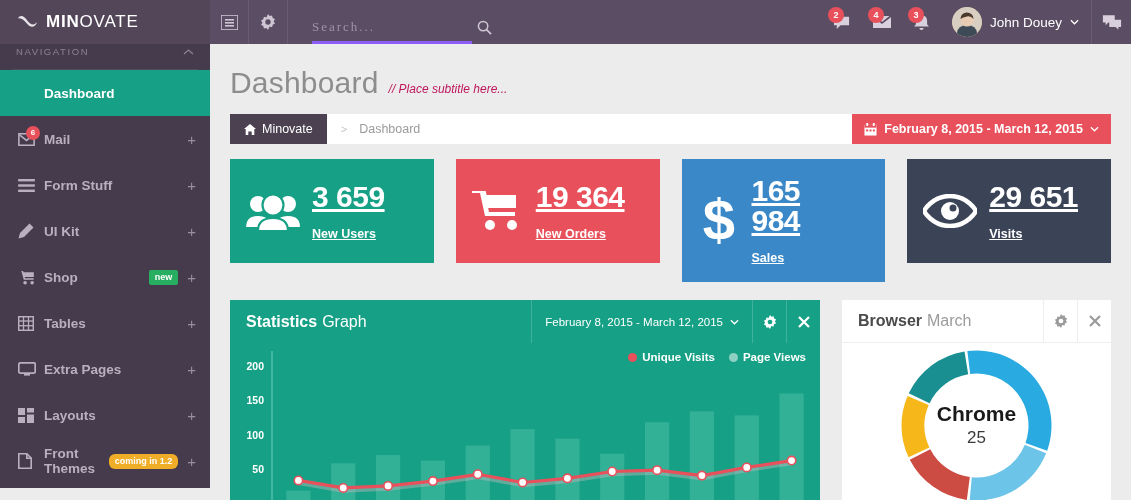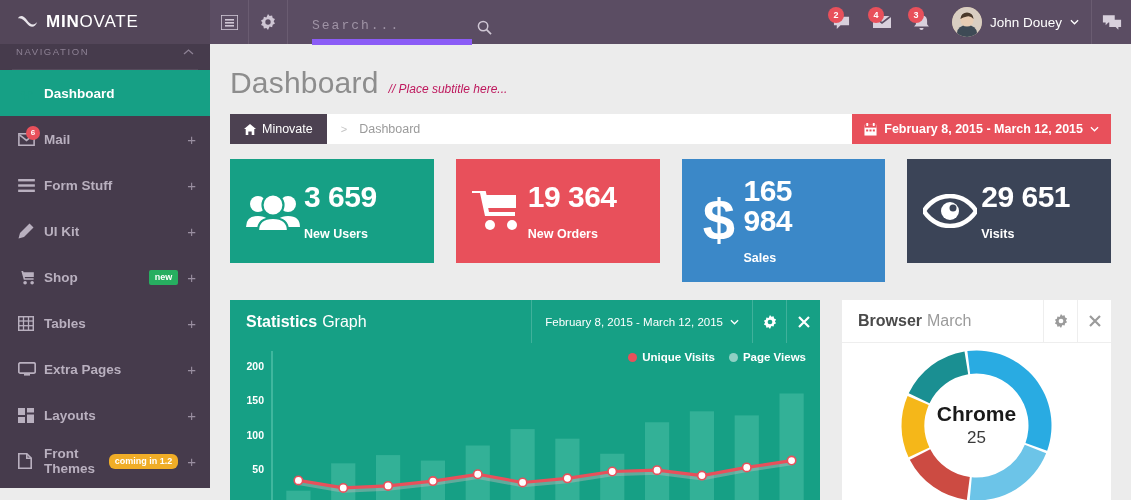--- a/index.html
+++ b/index.html
@@ -33,22 +33,22 @@
   }
   .topbtn:first-of-type { border-left: 1px solid #6a5c71; }
   .topbtn svg { display: block; }
 
   .search-wrap {
     display: flex; align-items: center; position: relative;
     margin-left: 24px; width: 180px;
   }
   .search-input {
     background: transparent; border: none; outline: none;
-    border-bottom: 6px solid #8b5cf6;
-    color: #ffffff; font-size: 13px; font-family: Liberation Mono, monospace;
+    border-bottom: 3px solid #8b5cf6;
+    color: #ffffff; font-size: 13px; font-family: Liberation Serif, serif;
     width: 160px; padding: 3px 0 6px 0; letter-spacing: 1.2px; margin-top: 16px;
   }
   .search-input::placeholder { color: #9f93a5; letter-spacing: 2px; }
   .search-icon-btn {
     position: absolute; right: 0; bottom: 5px; color: #cfc6d4; cursor: pointer;
   }
 
   .top-right { margin-left: auto; display: flex; align-items: center; }
   .notif {
     position: relative; width: 40px; height: 44px;
@@ -138,22 +138,22 @@
   .bc-sep { margin: 0 12px 0 14px; color: #c3c3c3; font-size: 11px; }
   .daterange {
     background: #e8505b; color: #fff; display: flex; align-items: center; gap: 7px;
     padding: 0 12px; font-size: 12.5px; font-weight: 600; cursor: pointer;
     white-space: nowrap;
   }
 
   
   .tiles { display: flex; gap: 22px; margin: 15px 20px 0 20px; align-items: flex-start; }
   .tile {
-    flex: 1; display: flex; align-items: center; gap: 4px;
-    padding: 20px 16px; color: #ffffff; min-height: 104px;
+    flex: 1; display: flex; align-items: center; gap: 12px;
+    padding: 20px 16px; color: #ffffff; min-height: 104px; text-decoration: underline;
   }
   .tile .t-ico { display: flex; align-items: center; justify-content: center; }
   .tile .t-num { font-size: 30px; font-weight: 700; line-height: 1.0; letter-spacing: -.5px; }
   .tile .t-lab { font-size: 12.5px; font-weight: 700; margin-top: 15px; }
   .tile.green { background: #16a085; }
   .tile.red { background: #e8505b; }
   .tile.blue { background: #3b88c8; padding-top: 16px; padding-bottom: 16px; min-height: 123px; }
   .tile.dark { background: #3b4457; }
   .tile.blue .t-num { max-width: 84px; }
 

